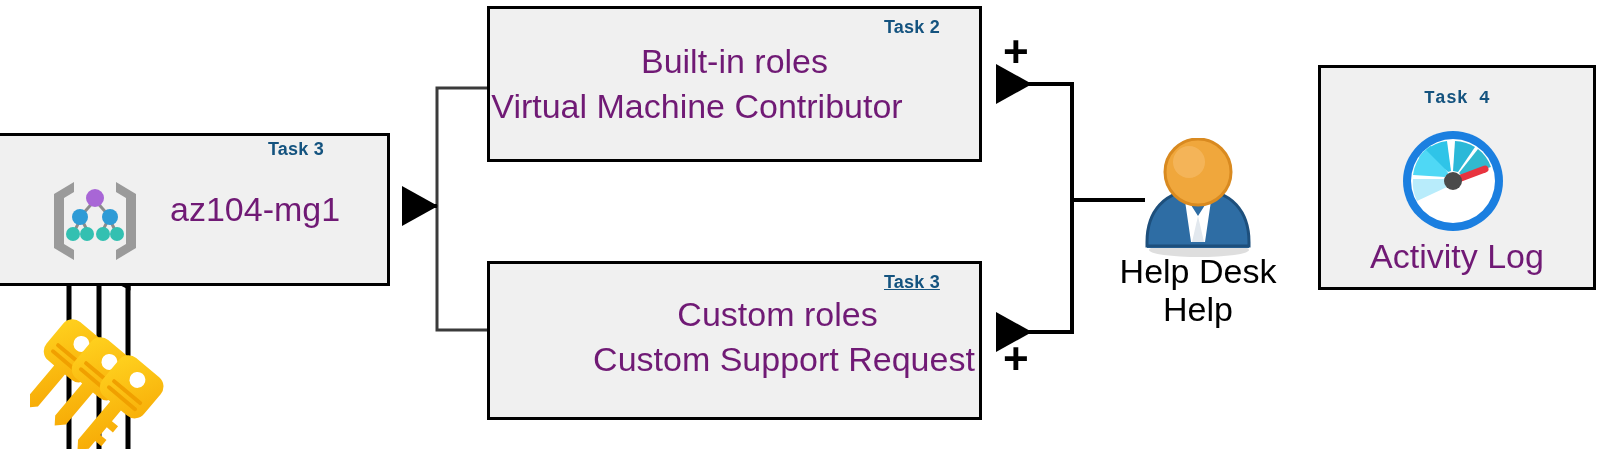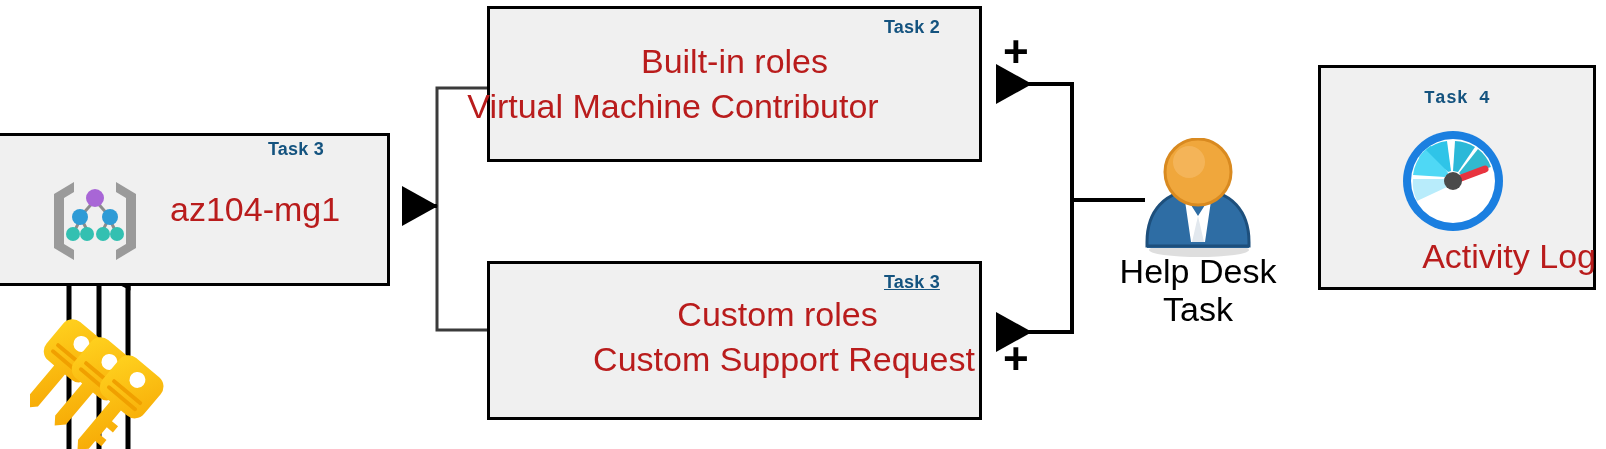--- a/index.html
+++ b/index.html
@@ -26,21 +26,21 @@
   .task-label {
     position: absolute;
     color: #14537f;
     font-weight: bold;
     font-size: 18px;
     letter-spacing: 0.2px;
     white-space: nowrap;
   }
   .body-text {
     position: absolute;
-    color: #b91c1c;
+    color: #701a75;
     font-size: 34px;
     white-space: nowrap;
     text-align: center;
   }
   .plus {
     position: absolute;
     color: #000000;
     font-weight: bold;
     font-size: 44px;
     line-height: 1;
@@ -125,21 +125,21 @@
       <circle cx="57" cy="62" r="7" fill="#33c0b1"></circle>
       <circle cx="71" cy="62" r="7" fill="#33c0b1"></circle>
     </svg>
   </div>
 
   <div class="body-text" style="left:170px; top:190px;">az104-mg1</div>
 
   <div class="box" style="left:487px; top:6px; width:495px; height:156px;"></div>
   <div class="task-label" style="left:884px; top:17px;">Task 2</div>
   <div class="body-text" style="left:487px; top:42px; width:495px;">Built-in roles</div>
-  <div class="body-text" style="left:467px; top:87px; width:412px;">Virtual Machine Contributor</div>
+  <div class="body-text" style="left:491px; top:87px; width:412px;">Virtual Machine Contributor</div>
 
   <div class="box" style="left:487px; top:261px; width:495px; height:159px;"></div>
   <div class="task-label" style="left:884px; top:272px;text-decoration:underline;">Task 3</div>
   <div class="body-text" style="left:487px; top:295px; width:581px;">Custom roles</div>
   <div class="body-text" style="left:487px; top:340px; width:594px;">Custom Support Request</div>
 
   <div class="plus" style="left:1003px; top:30px;">+</div>
   <div class="plus" style="left:1003px; top:337px;">+</div>
 
   <div class="icon-abs" style="left:1133px; top:138px; width:130px; height:122px;">
@@ -153,21 +153,21 @@
       <path d="M51,56 L65,78 L79,56 L72,104 L58,104 Z" fill="#ffffff"></path>
       <path d="M65,78 L59,104 L71,104 Z" fill="#e2e8ee"></path>
 
       <circle cx="65" cy="34" r="33" fill="#f0a73c"></circle>
       <circle cx="65" cy="34" r="33" fill="none" stroke="#d98a20" stroke-width="3"></circle>
       <circle cx="56" cy="24" r="16" fill="#f7c070" opacity="0.55"></circle>
     </svg>
   </div>
   <div class="caption" style="left:1088px; top:252px; width:220px;">
     <div>Help Desk</div>
-    <div>Task</div>
+    <div>Help</div>
   </div>
 
   <div class="box" style="left:1318px; top:65px; width:278px; height:225px;"></div>
   <div class="task-label" style="left:1318px; top:88px; width:278px; text-align:center;font-family:Liberation Mono, monospace;">Task 4</div>
 
   <div class="icon-abs" style="left:1400px; top:128px; width:106px; height:106px;">
     <svg width="106" height="106" viewBox="0 0 106 106">
       <circle cx="53" cy="53" r="50" fill="#1b7fe0"></circle>
       <circle cx="53" cy="53" r="42" fill="#ffffff"></circle>
 
@@ -187,21 +187,21 @@
 
         <path d="M6,-8 L25,-32 A40,40 0 0 1 38,-14 L9,-5 Z" fill="#31b9cf"></path>
       </g>
 
       <line x1="53" y1="53" x2="85" y2="41" stroke="#e8343f" stroke-width="7" stroke-linecap="round"></line>
 
       <circle cx="53" cy="53" r="9" fill="#4a4a4a"></circle>
     </svg>
   </div>
 
-  <div class="body-text" style="left:1318px; top:237px; width:278px;text-align:right;">Activity Log</div>
+  <div class="body-text" style="left:1318px; top:237px; width:278px;">Activity Log</div>
 
   <div class="icon-abs" style="left:30px; top:315px; width:140px; height:134px;">
     <svg width="140" height="134" viewBox="0 0 140 134">
       <defs>
         <linearGradient id="kg" x1="0" y1="0" x2="1" y2="1">
           <stop offset="0%" stop-color="#ffd21f"></stop>
           <stop offset="100%" stop-color="#f5a100"></stop>
         </linearGradient>
       </defs>
 

